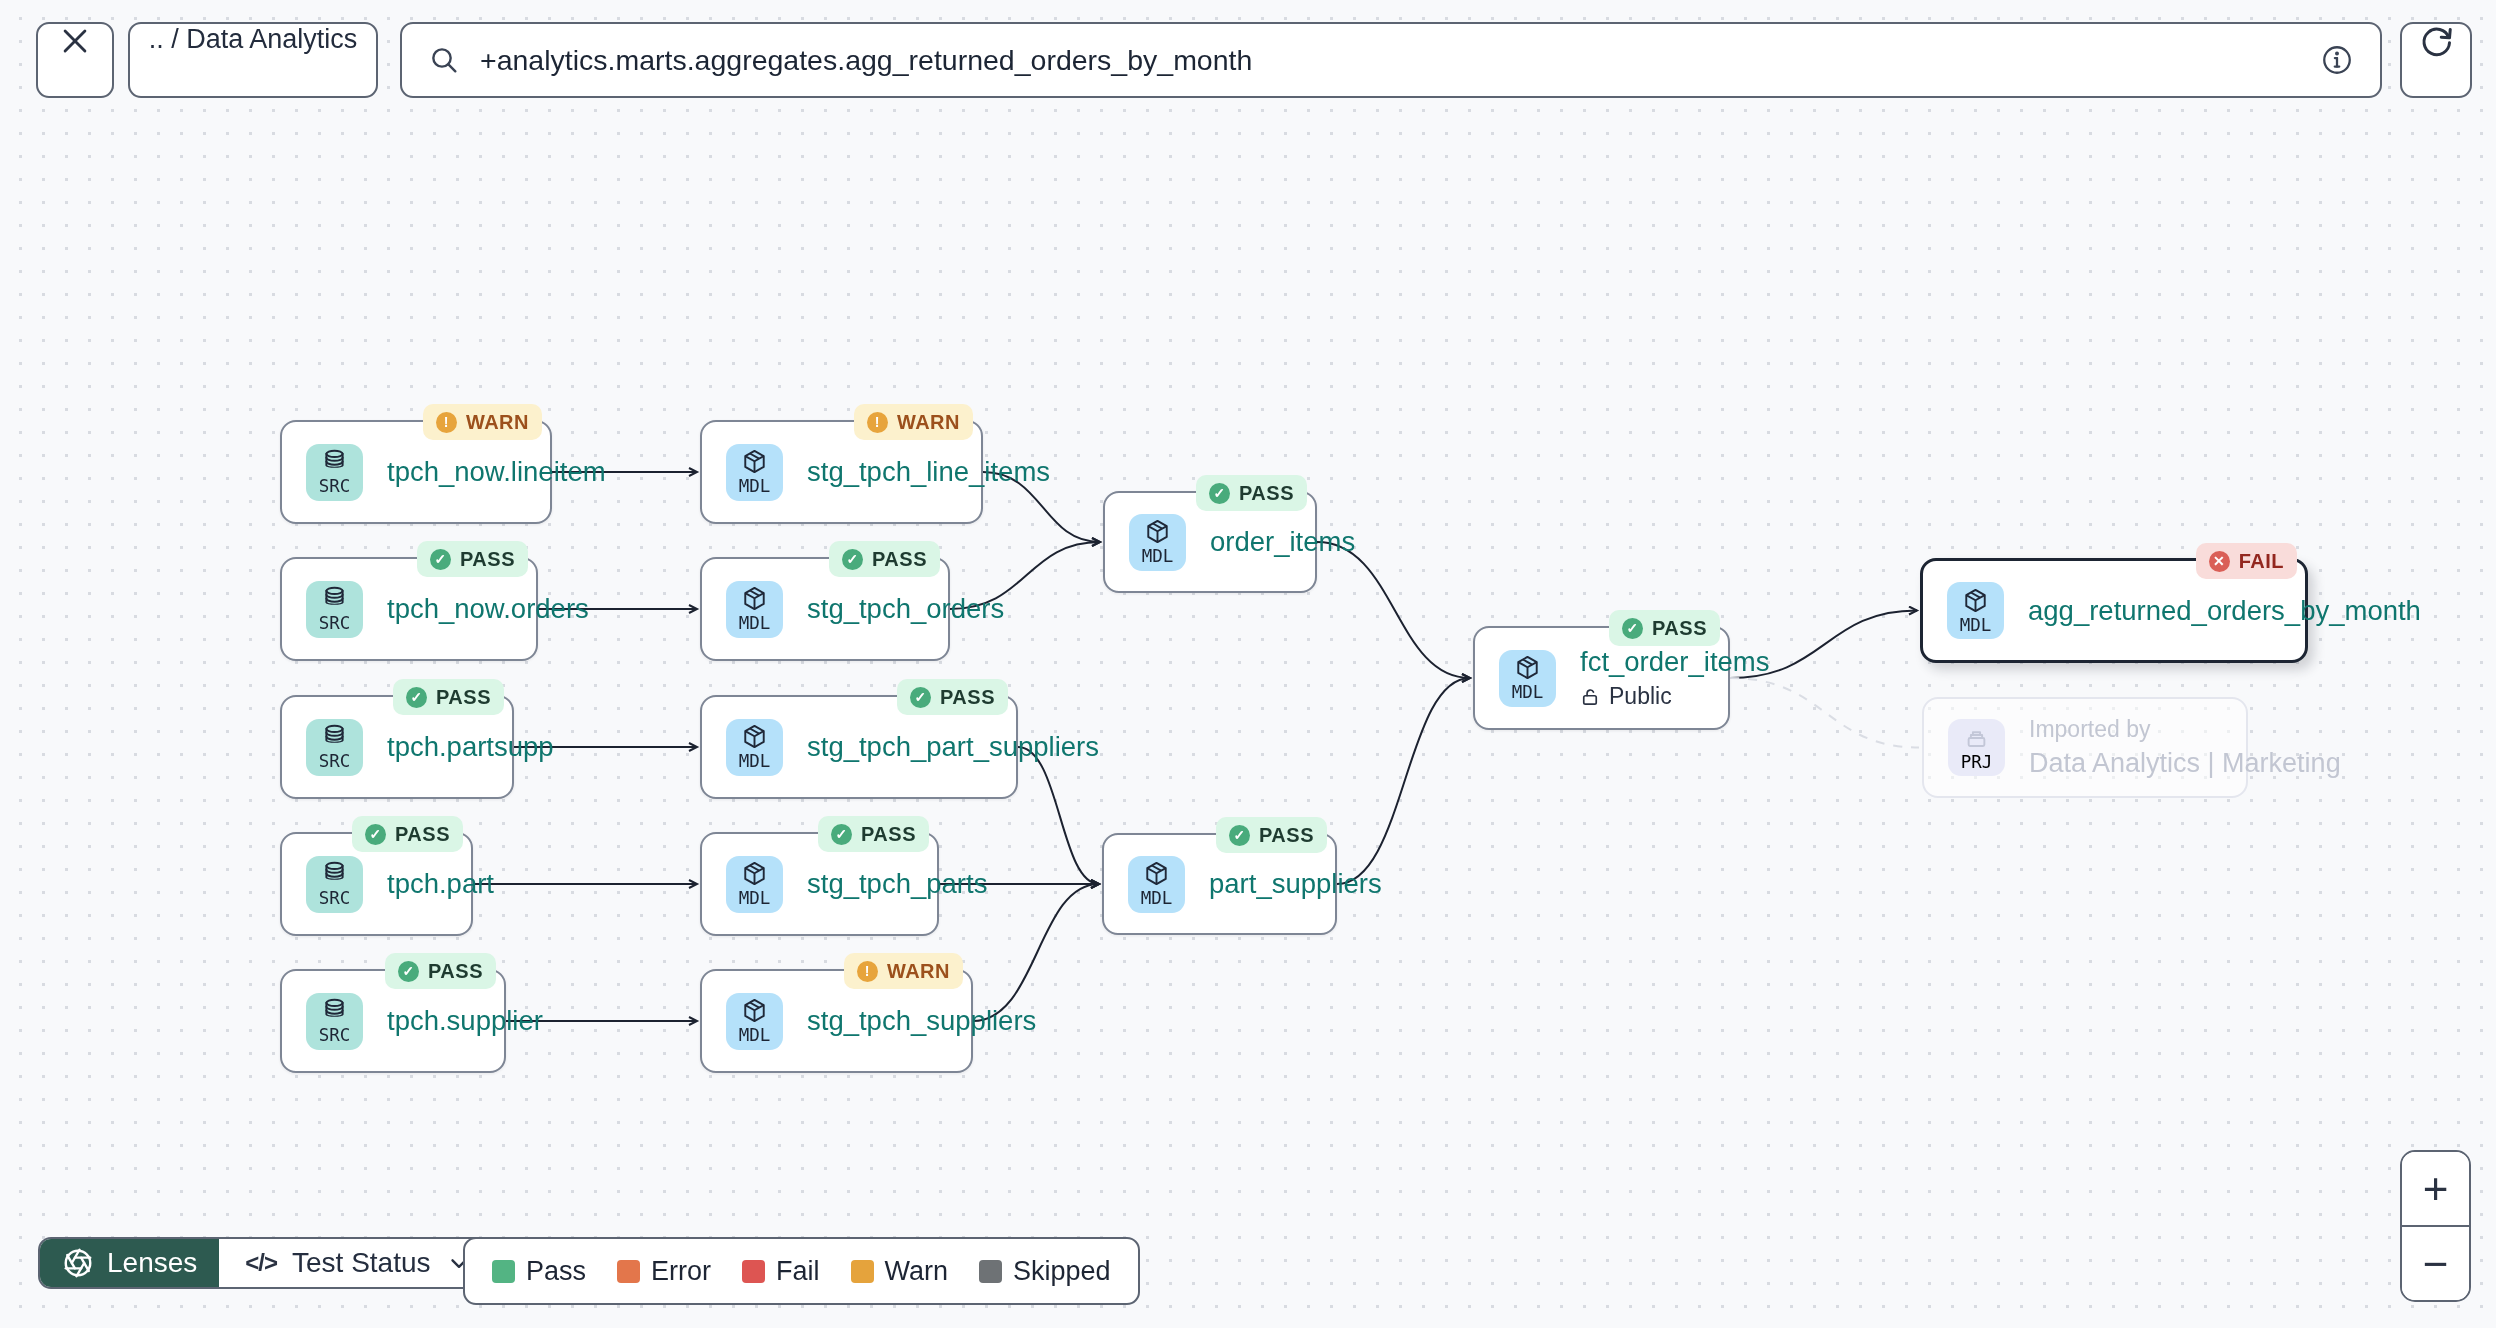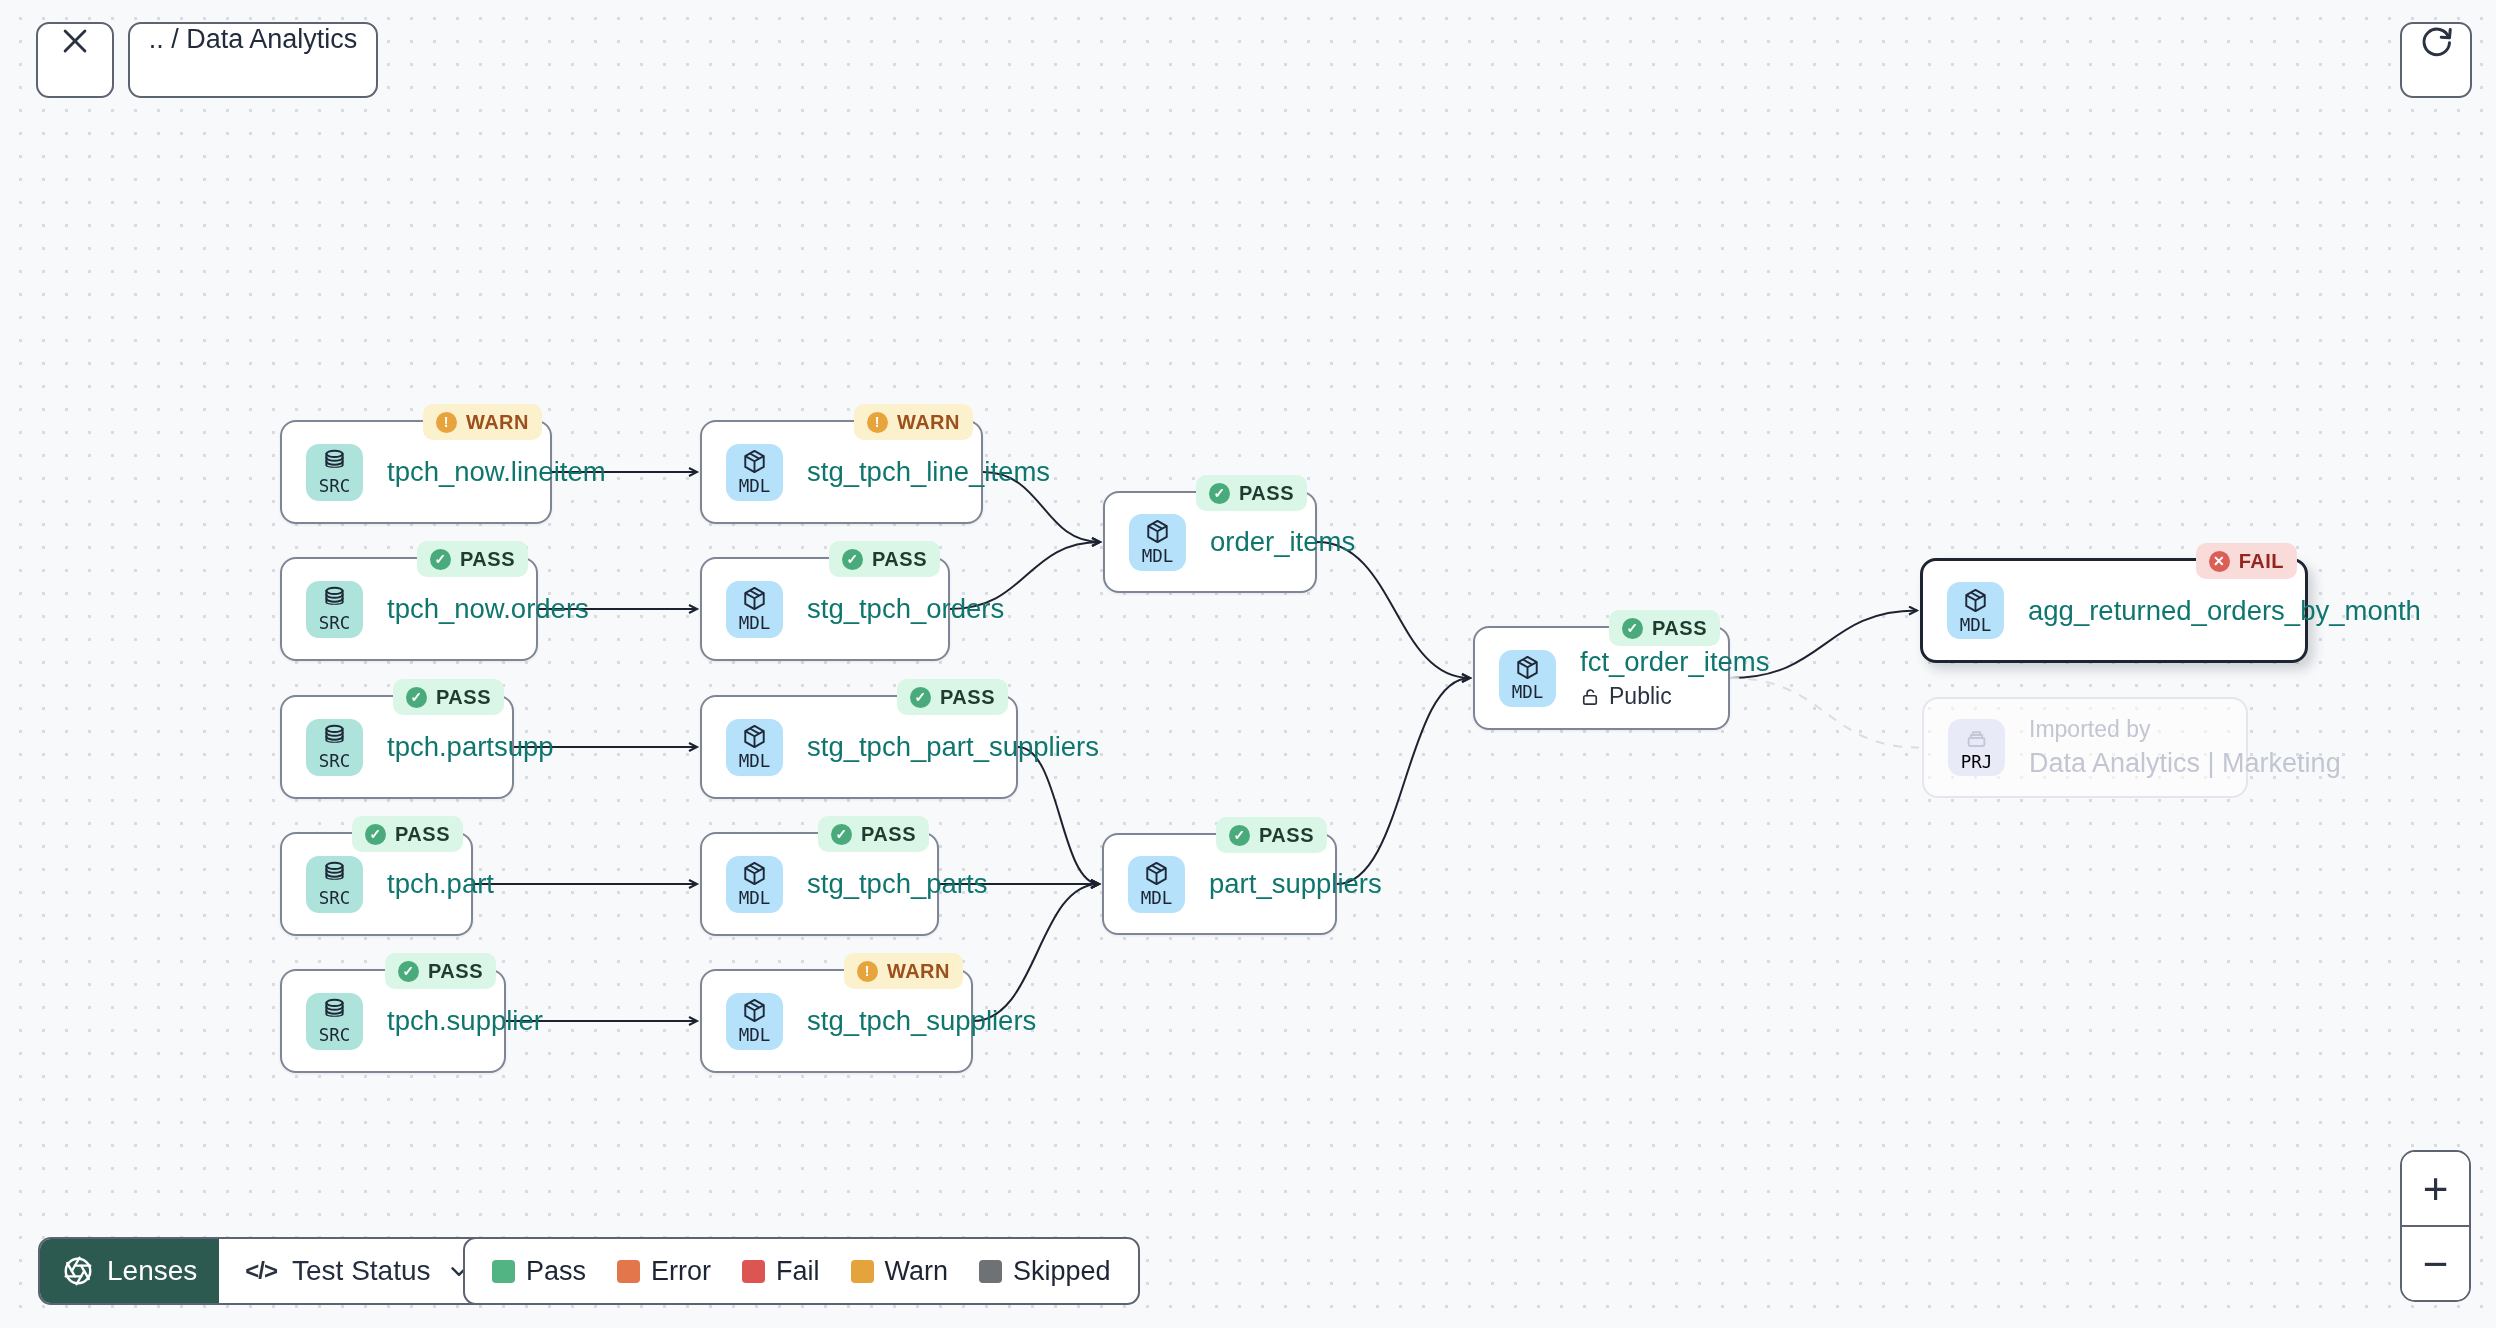--- a/index.html
+++ b/index.html
@@ -58,21 +58,21 @@
     display:flex;align-items:center;gap:9px;padding:0 13px;
     font-size:20px;font-weight:bold;letter-spacing:.5px;
   }
   .badge .dot{
     width:21px;height:21px;border-radius:50%;color:#fff;
     display:flex;align-items:center;justify-content:center;
     font-size:14px;font-weight:bold;line-height:1;
   }
   
   .lenses-group{
-    position:absolute;left:38px;top:1237px;height:68px;
+    position:absolute;left:38px;top:1237px;height:52px;
     display:flex;border:2.5px solid #5c6472;border-radius:13px;
     overflow:hidden;background:#fff;
   }
   .lenses-btn{
     background:#2d5a50;color:#fff;display:flex;align-items:center;gap:13px;
     padding:0 22px;font-size:28px;cursor:pointer;border:none;font-family:inherit;
   }
   .lens-select{
     display:flex;align-items:center;gap:15px;padding:0 26px;
     font-size:28px;color:#252e3f;background:#fff;cursor:pointer;
@@ -405,20 +405,38 @@
     <span>
       <svg width="34" height="34" viewBox="0 0 24 24" fill="none" stroke-width="2" stroke-linecap="round">
           <line x1="5" y1="5" x2="19" y2="19"></line>
           <line x1="19" y1="5" x2="5" y2="19"></line>
         </svg>
     </span>
   </div>
   <div class="tbtn crumb-btn">
     <span>.. / Data Analytics</span>
   </div>
+  <div class="search-box">
+    <span style="display:flex;">
+      <svg width="32" height="32" viewBox="0 0 24 24" fill="none" stroke="#3a4354" stroke-width="1.8" stroke-linecap="round">
+          <circle cx="10.5" cy="10.5" r="6.5"></circle>
+          <line x1="15.3" y1="15.3" x2="20.5" y2="20.5"></line>
+        </svg>
+    </span>
+    <input type="text" value="+analytics.marts.aggregates.agg_returned_orders_by_month" style="">
+    <span style="display:flex;">
+      <svg width="34" height="34" viewBox="0 0 24 24" fill="none" stroke="#3a4354" stroke-width="1.6" stroke-linecap="round">
+          <circle cx="12" cy="12" r="9"></circle>
+          <line x1="12" y1="10.6" x2="12" y2="16.6"></line>
+          <line x1="10.5" y1="10.6" x2="12" y2="10.6"></line>
+          <line x1="10.4" y1="16.6" x2="13.6" y2="16.6"></line>
+          <circle cx="12" cy="7.4" r="0.6" fill="#3a4354"></circle>
+        </svg>
+    </span>
+  </div>
   <div class="tbtn refresh-btn">
     <span>
       <svg width="36" height="36" viewBox="0 0 24 24" fill="none" stroke-width="2" stroke-linecap="round" stroke-linejoin="round">
           <path d="M20.49 9A8.5 8.5 0 1 0 21 12.5"></path>
           <polyline points="15.5 8.8 21 9.2 21.5 3.6"></polyline>
         </svg>
     </span>
   </div>
 
   <div class="lenses-group">

